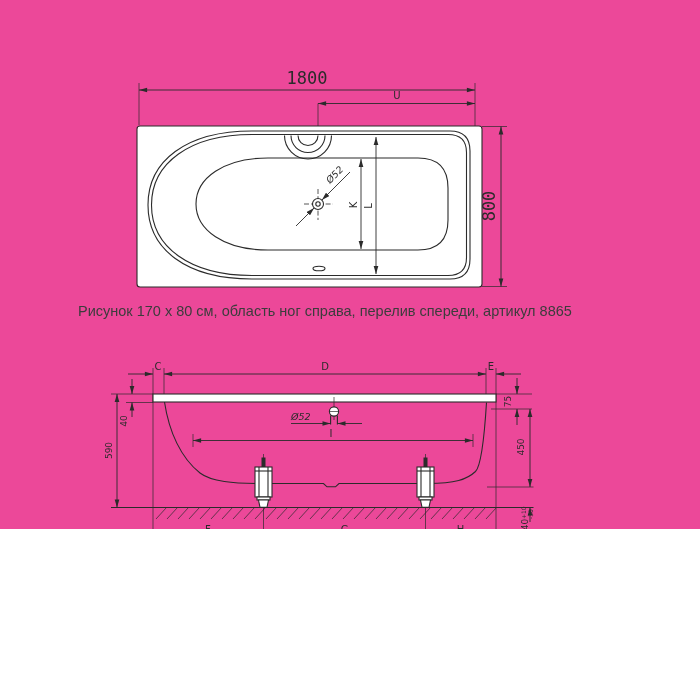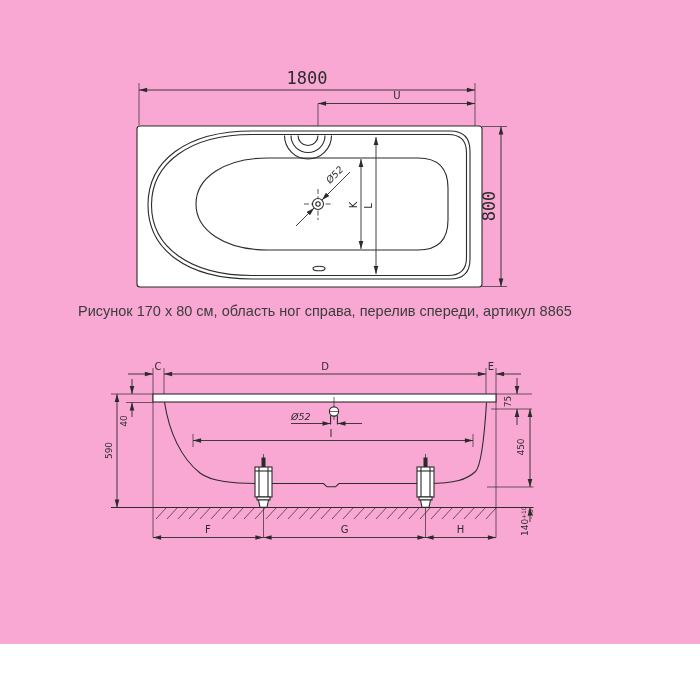--- a/index.html
+++ b/index.html
@@ -1,16 +1,16 @@
 <!DOCTYPE html>
 <html><head>
 <meta charset="utf-8">
 <style>
   html,body{margin:0;padding:0;background:#ffffff;}
-  .page{width:700px;height:644px;background:#f9a8d4;position:relative;overflow:hidden;}
+  .page{width:700px;height:529px;background:#ec4899;position:relative;overflow:hidden;}
   svg{display:block;}
   .ln{stroke:#2b2b2b;stroke-width:1.1;fill:none;}
   .lnw{stroke:#2b2b2b;stroke-width:1.1;fill:#ffffff;}
   .dim{stroke:#2b2b2b;stroke-width:0.9;fill:none;}
   .thin{stroke:#2b2b2b;stroke-width:0.7;fill:none;}
   .dash{stroke:#2b2b2b;stroke-width:0.8;fill:none;stroke-dasharray:5 2.2;}
   text{fill:#2b2b2b;font-family:"DejaVu Sans",sans-serif;}
   .lbl{font-size:10px;}
   .num{font-size:9px;}
   .big{font-family:"DejaVu Sans Mono",monospace;font-size:17px;}

